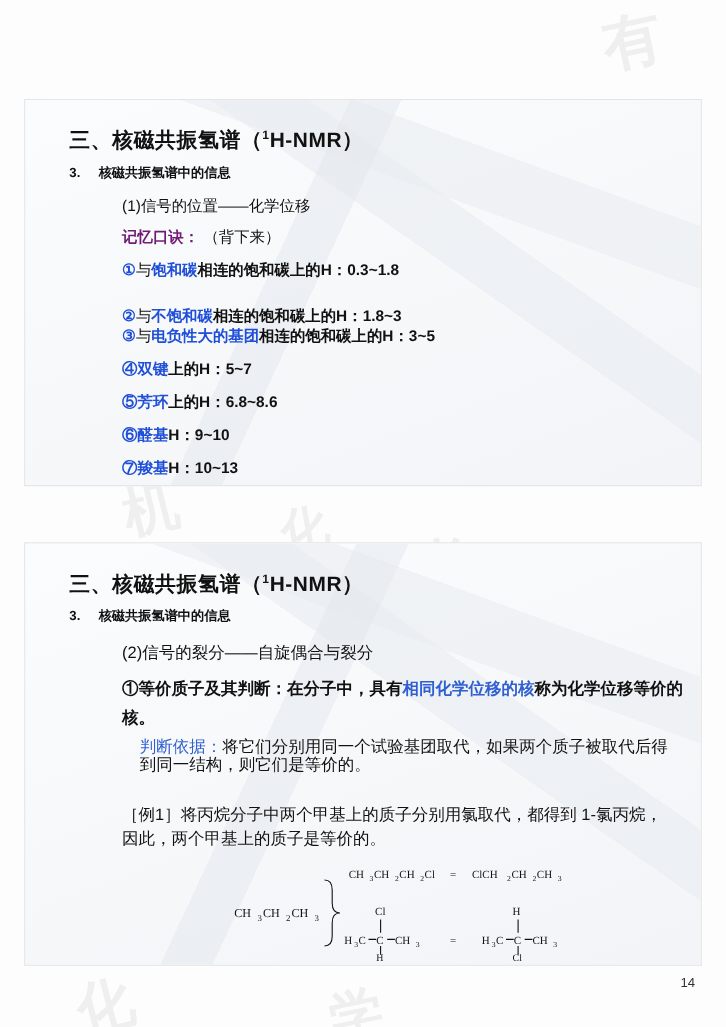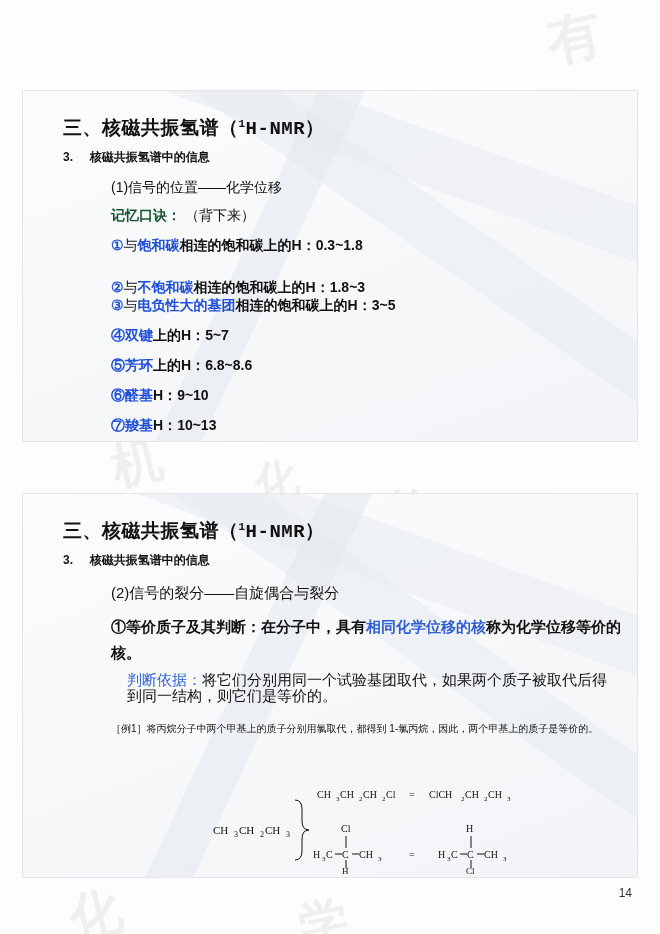--- a/index.html
+++ b/index.html
@@ -71,30 +71,29 @@
   }
   #slide1 { top: 90px;  height: 352px; }
   #slide2 { top: 493px; height: 385px; }
 
   .slide-title {
     font-size: 19px;
     font-weight: bold;
     color: #111111;
     letter-spacing: 0.5px;
     margin: 0;
-    font-family: Liberation Mono, monospace;
   }
   .slide-title .sup { font-size: 11px; vertical-align: super; }
 
   .lvl1 {
     font-size: 12px;
     font-weight: bold;
     color: #111;
   }
-  .red { color: #14532d; font-weight: bold; }
+  .red { color: #701a75; font-weight: bold; }
   .blue { color: #1f4fd8; font-weight: bold; }
   .blue-n { color: #2f5fd0; }
 
   
   #s1-title { position: absolute; left: 40px; top: 24px; }
   #s1-l1    { position: absolute; left: 40px; top: 58px; }
   .s1-line  { position: absolute; left: 88px; font-size: 14px; color: #111; white-space: nowrap; }
   #s1-a { top: 88px; }
   #s1-b { top: 116px; }
   #s1-c { top: 146px; }
@@ -106,21 +105,21 @@
   #s1-i { top: 326px; }
   .s1-line b { font-weight: bold; }
 
   
   #s2-title { position: absolute; left: 40px; top: 24px; }
   #s2-l1    { position: absolute; left: 40px; top: 58px; }
   .s2-line  { position: absolute; font-size: 15px; color: #111; }
   #s2-a { left: 88px; top: 90px; }
   #s2-b { left: 88px; top: 120px; width: 510px; line-height: 26px; font-weight: bold; }
   #s2-c { left: 104px; top: 178px; width: 490px; line-height: 16px; }
-  #s2-d { left: 88px;  top: 224px; width: 505px; font-size: 10px; line-height: 22px; text-indent: 0; }
+  #s2-d { left: 88px;  top: 236px; width: 505px; font-size: 15px; line-height: 22px; text-indent: 0; }
 
   .formula {
     position: absolute;
     left: 190px;
     top: 288px;
     width: 360px;
     height: 92px;
     font-family: "Liberation Serif", serif;
     font-size: 11px;
     color: #111;

